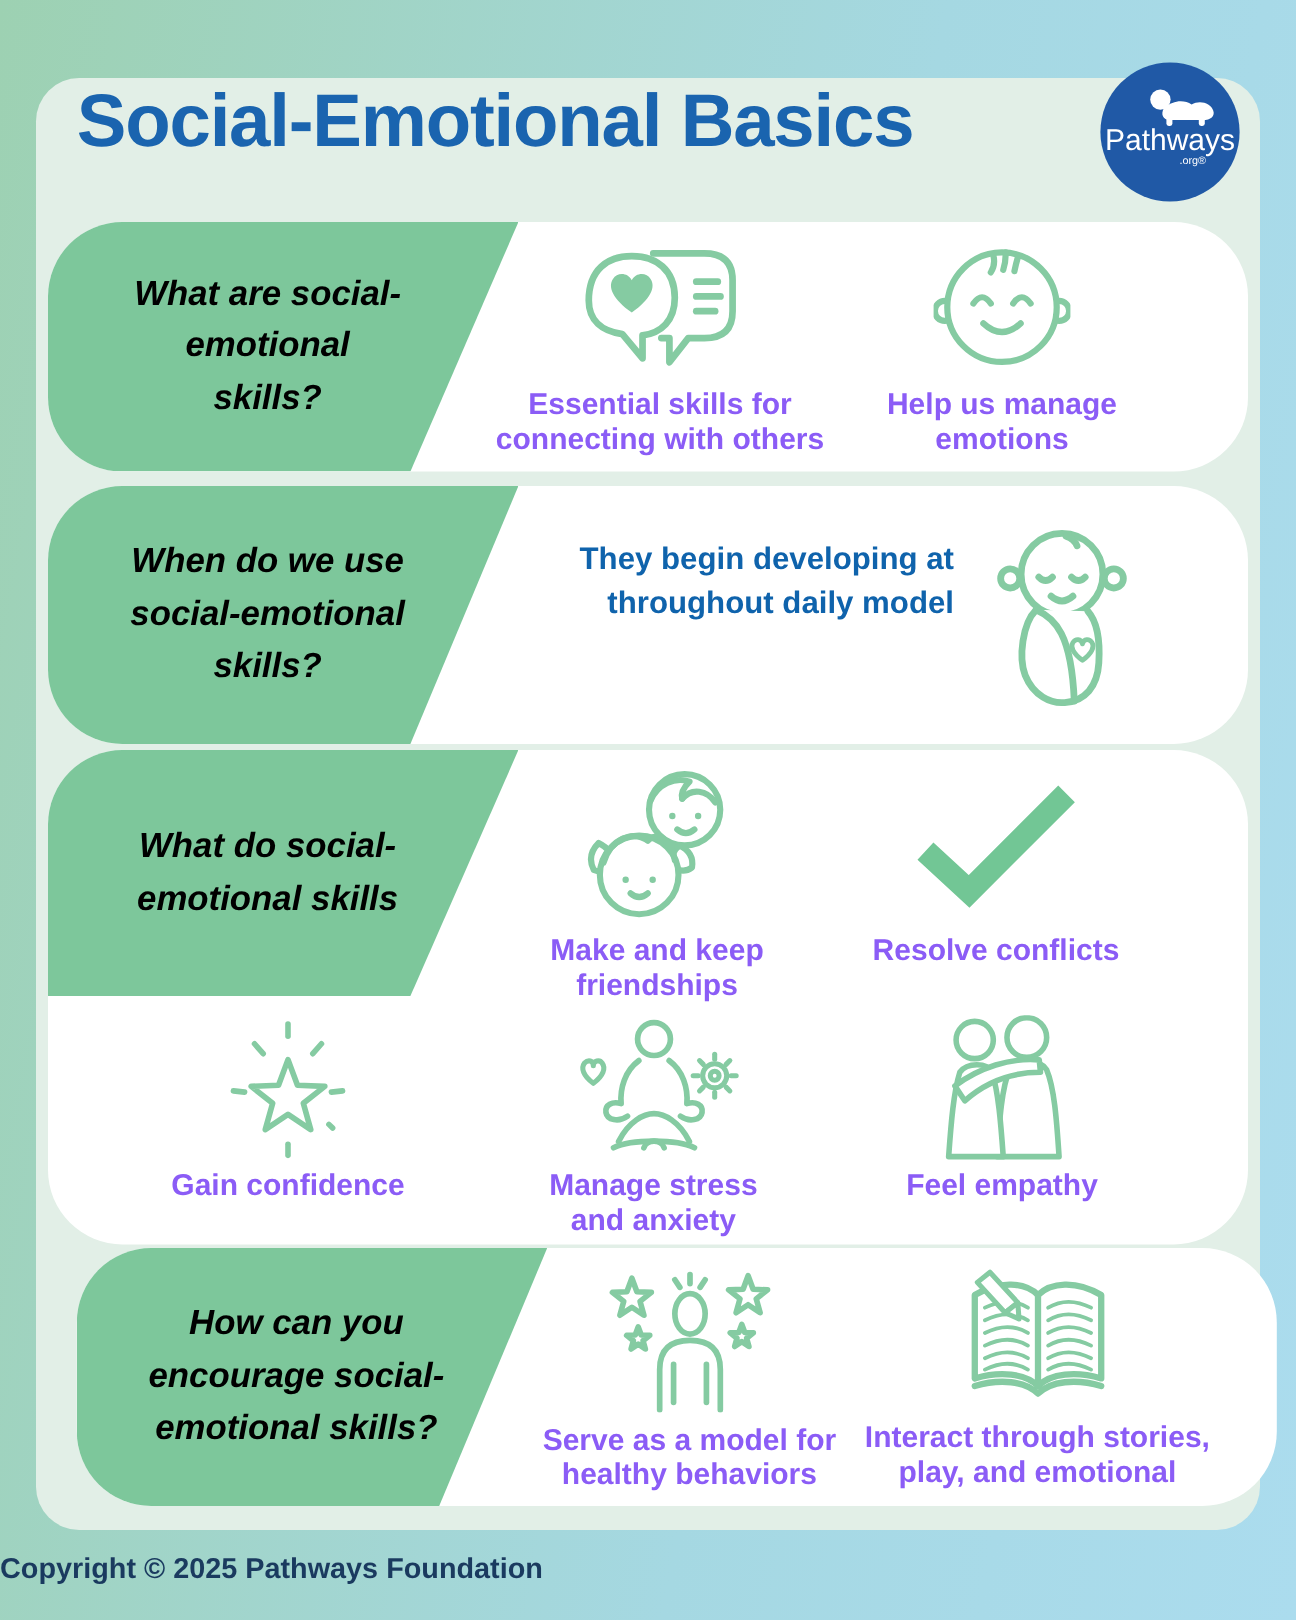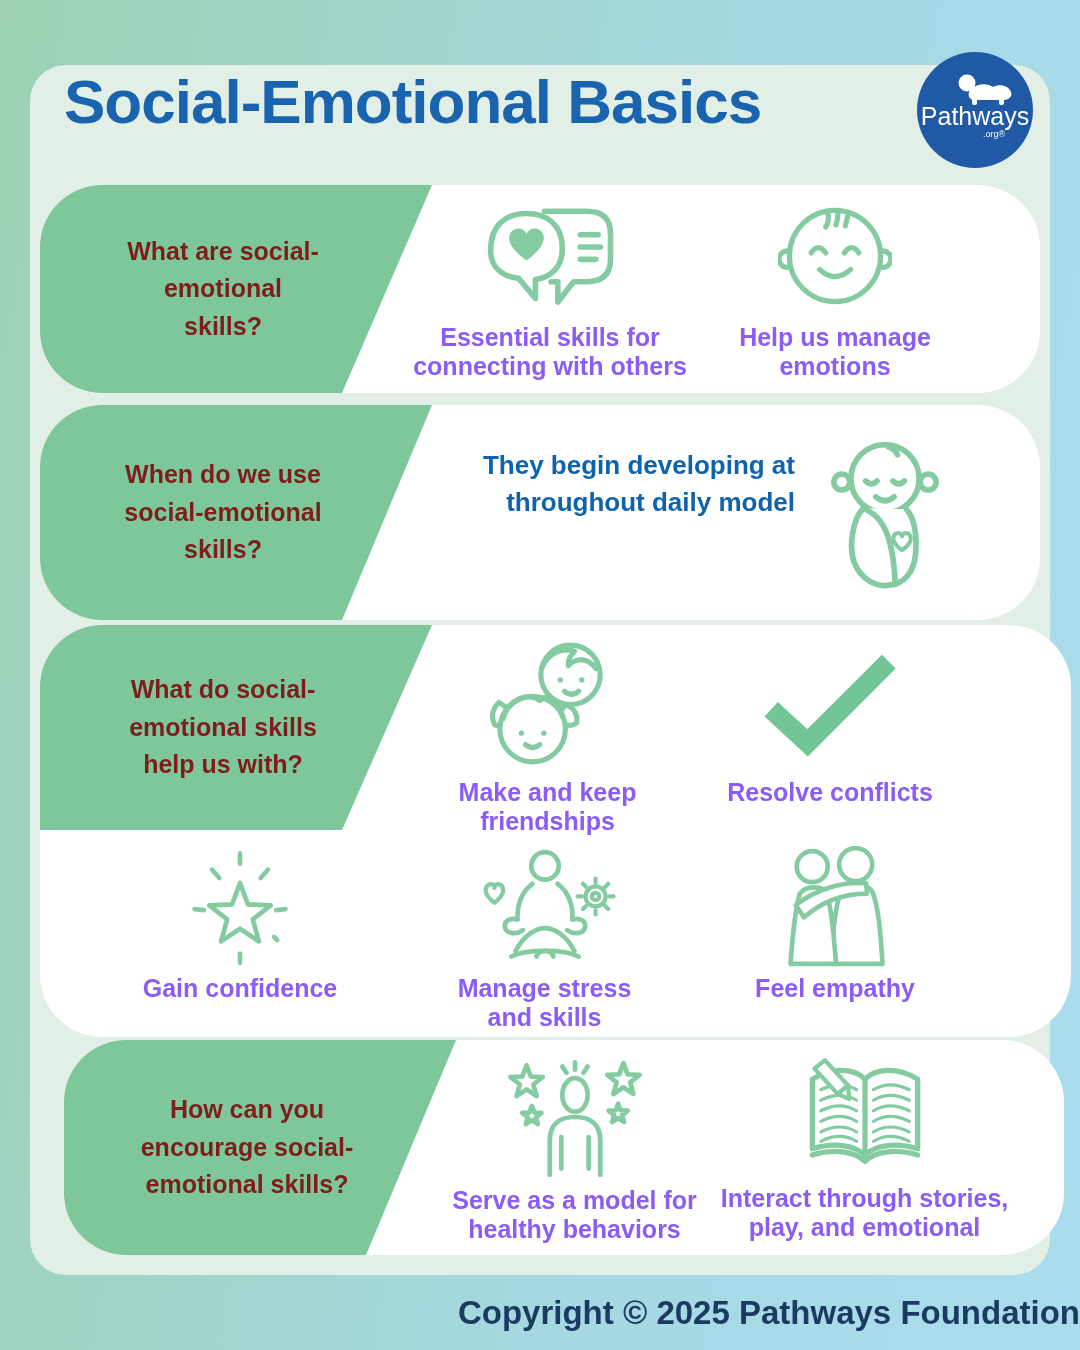--- a/index.html
+++ b/index.html
@@ -7,38 +7,38 @@
   .canvas{position:relative;width:1080px;height:1350px;overflow:hidden;
     background:linear-gradient(100deg,#9dd1b2 0%,#a5d8e2 60%,#abdcee 100%);}
   .panel{position:absolute;left:30px;top:65px;width:1020px;height:1210px;
     background:#e2efe7;border-radius:36px;}
   .title{position:absolute;left:64px;top:66px;margin:0;font-size:62px;font-weight:800;
     letter-spacing:-1px;color:#1a64af;}
   .logo{position:absolute;left:915px;top:50px;width:120px;height:120px;}
   .card{position:absolute;left:40px;width:1000px;background:#ffffff;border-radius:62px;}
   .card1{top:185px;height:208px;}
   .card2{top:405px;height:215px;}
-  .card3{top:625px;height:412px;padding-left:31px;}
+  .card3{top:625px;height:412px;}
   .card4{top:1040px;height:215px;margin-left:24px;}
   .qlabel{position:absolute;left:0;top:0;width:392px;background:#7dc79b;
     display:flex;align-items:center;justify-content:center;
     clip-path:polygon(0 0,392px 0,302px 100%,0 100%);}
   .qlabel.full{height:100%;border-radius:62px 0 0 62px;}
   .qlabel.partial{height:205px;border-radius:62px 0 0 0;}
-  .qtext{width:360px;padding-right:26px;text-align:center;color:#7f1d1d;
-    font-size:25px;font-weight:700;line-height:1.5;}
+  .qtext{width:360px;padding-right:26px;text-align:center;color:#000000;
+    font-size:29px;font-weight:700;line-height:1.5;font-style:italic;}
   .line{white-space:nowrap;}
   .item{position:absolute;text-align:center;}
   .iconbox{display:flex;align-items:center;justify-content:center;margin-bottom:8px;}
   .ilabel{color:#8b5cf6;font-size:25px;font-weight:700;line-height:1.14;}
   .stmt{position:absolute;left:385px;top:42px;width:370px;text-align:right;
     color:#0f63ac;font-size:26px;font-weight:700;line-height:1.42;}
   .sideicon{position:absolute;}
-  .footer{position:absolute;left:0;top:1294px;width:1080px;text-align:right;
-    color:#1a3a5f;font-size:33px;font-weight:700;}
+  .footer{position:absolute;left:0;top:1294px;width:1080px;text-align:left;
+    color:#1a3a5f;font-size:24px;font-weight:700;}
   svg{display:block;}
 </style>
 </head>
 <body>
 
 <div class="canvas">
   <div class="panel"></div>
 
   <h1 class="title">Social-Emotional Basics</h1>
 
@@ -131,21 +131,20 @@
         <path d="M70 97 C63 92 61 87 63 84 C65 81 69 81 70 85 C71 81 75 81 77 84 C79 87 77 92 70 97 Z" stroke-width="3.5"></path>
       </svg>
     </div>
   </section>
 
   <section class="card card3">
     <div class="qlabel partial">
       <div class="qtext">
         <div class="line">What do social-</div>
         <div class="line">emotional skills</div>
-        <div class="line">help us with?</div>
       </div>
     </div>
 
     <div class="item" style="left:385px;top:13px;width:245px">
       <div class="iconbox" style="height:132px">
         <svg width="124" height="130" viewBox="0 0 120 127" fill="none" stroke="#85cba2" stroke-width="5" stroke-linecap="round" stroke-linejoin="round">
           <circle cx="82" cy="35" r="29" fill="#ffffff"></circle>
           <path d="M54 28 C60 14 74 8 86 12 C81 17 79 22 80 26"></path>
           <path d="M80 26 C88 17 100 19 107 29"></path>
           <circle cx="72" cy="40" r="2.6" fill="#85cba2" stroke="none"></circle>
@@ -218,21 +217,21 @@
             <line x1="131" y1="46" x2="135" y2="46"></line>
             <line x1="109" y1="37" x2="106" y2="34"></line>
             <line x1="127" y1="37" x2="130" y2="34"></line>
             <line x1="109" y1="55" x2="106" y2="58"></line>
             <line x1="127" y1="55" x2="130" y2="58"></line>
           </g>
         </svg>
       </div>
       <div class="ilabel">
         <div class="line">Manage stress</div>
-        <div class="line">and skills</div>
+        <div class="line">and anxiety</div>
       </div>
     </div>
 
     <div class="item" style="left:670px;top:223px;width:250px">
       <div class="iconbox" style="height:118px">
         <svg width="118" height="122" viewBox="0 0 112 118" fill="none" stroke="#85cba2" stroke-width="4.5" stroke-linecap="round" stroke-linejoin="round">
           <circle cx="34" cy="20" r="15" fill="#ffffff"></circle>
           <circle cx="76" cy="18" r="16" fill="#ffffff"></circle>
           <path d="M52 114 C54 83 56 58 62 44 C68 35 86 35 92 44 C98 58 100 83 102 114 Z" fill="#ffffff"></path>
           <path d="M13 114 C15 86 17 62 22 46 C28 38 44 38 48 46 C53 62 55 86 57 114 Z" fill="#ffffff"></path>

